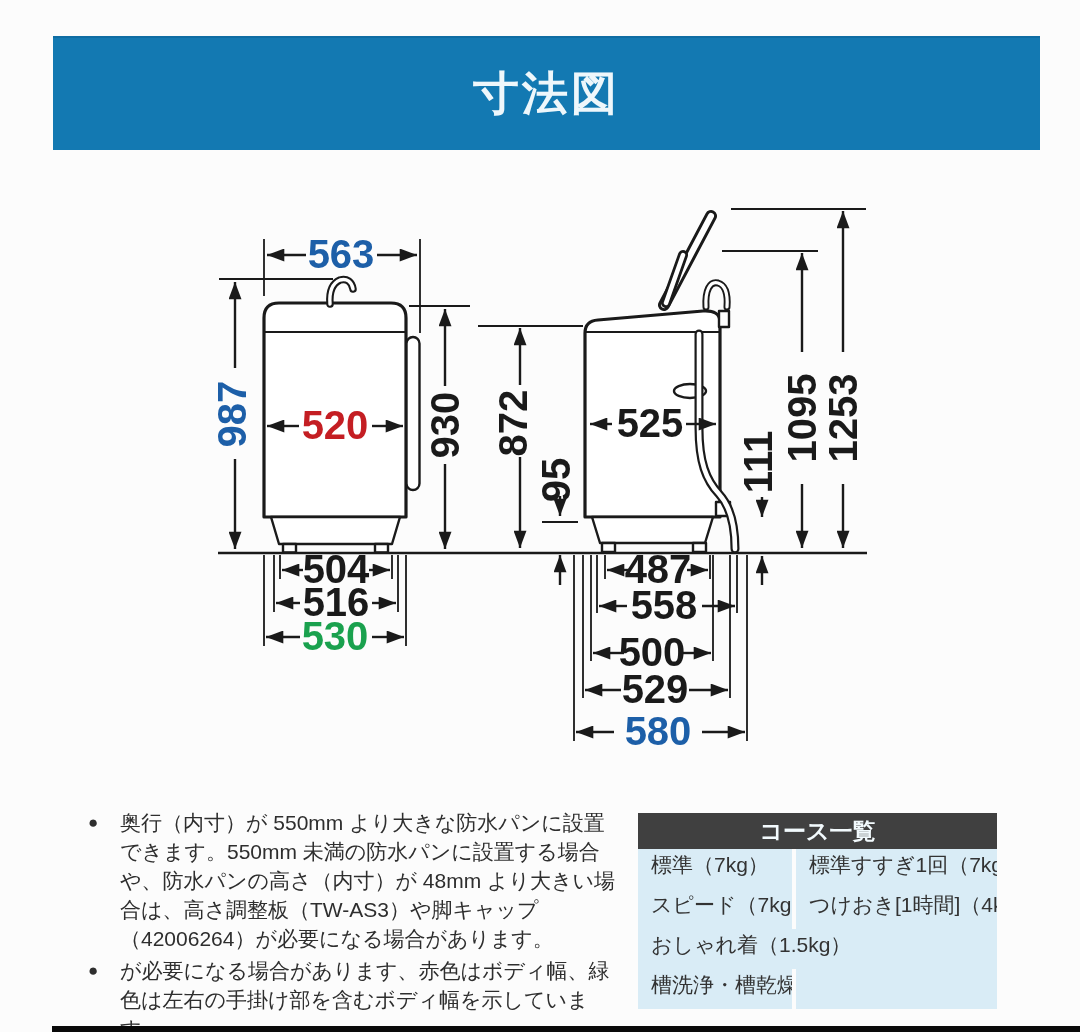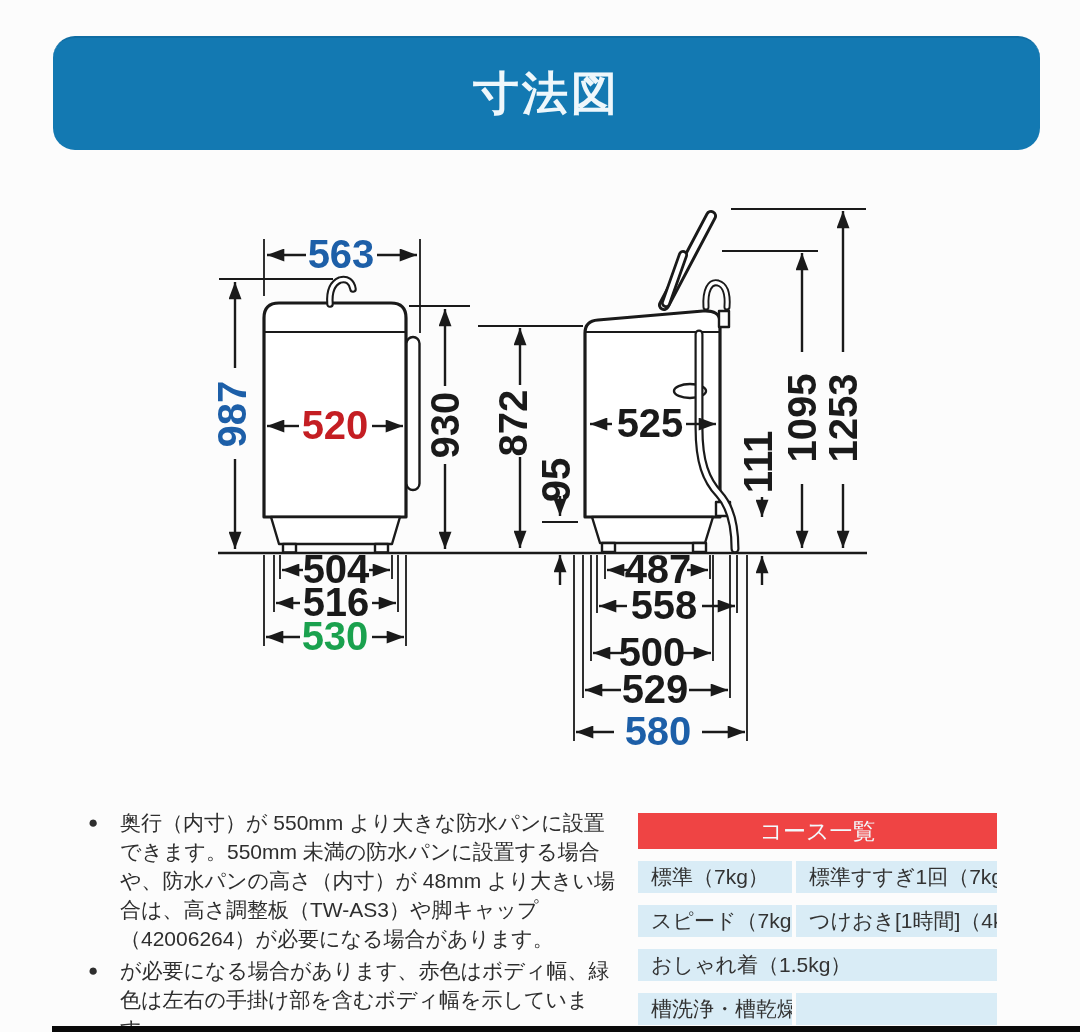--- a/index.html
+++ b/index.html
@@ -1,20 +1,20 @@
 <!DOCTYPE html>
 <html><head>
 <meta charset="utf-8">
 <style>
   html,body{margin:0;padding:0;}
   #page{position:relative;width:1080px;height:1032px;background:#fcfcfc;overflow:hidden;
         font-family:"Liberation Sans","DejaVu Sans",sans-serif;}
   
   #banner{position:absolute;left:53px;top:36px;width:987px;height:112px;background:#1379b2;
-          border-top:2px solid #0f6da3;display:flex;align-items:center;justify-content:center;border-radius:22px;}
+          border-top:2px solid #0f6da3;display:flex;align-items:center;justify-content:center;}
   #banner .title{color:#eef7fb;font-size:46px;font-weight:bold;letter-spacing:3px;}
   
   #diagram{position:absolute;left:0;top:0;width:1080px;height:1032px;}
   .outline{fill:#ffffff;stroke:#1a1a1a;stroke-width:3.2;stroke-linejoin:round;}
   .outline2{fill:#ffffff;stroke:#1a1a1a;stroke-width:2.4;stroke-linejoin:round;}
   .thin{stroke:#1a1a1a;stroke-width:1.8;fill:none;}
   .dim{stroke:#1a1a1a;stroke-width:2.4;fill:none;}
   .tube-b{stroke:#1a1a1a;fill:none;stroke-linecap:round;}
   .tube-w{stroke:#ffffff;fill:none;stroke-linecap:round;}
   .num{font-family:"Liberation Sans","DejaVu Sans",sans-serif;font-size:40px;font-weight:bold;
@@ -22,23 +22,23 @@
   .num.blue{fill:#1d5fa8;}
   .num.red{fill:#c41e23;}
   .num.green{fill:#1aa14e;}
   
   #notes{position:absolute;left:88px;top:808px;width:534px;color:#2e2e2e;}
   .note{display:flex;font-size:21px;line-height:29px;margin-bottom:3px;}
   .note .bullet{width:24px;flex:0 0 24px;font-size:17px;line-height:29px;}
   .note .txt{flex:1;margin-left:8px;}
   
   #course-table{position:absolute;left:638px;top:813px;width:359px;}
-  #course-table .thead{height:36px;line-height:36px;background:#ef4444;color:#f2fafd;
-      text-align:center;font-size:23px;font-weight:normal;}
-  #course-table .row{display:flex;margin-top:12px;height:32px;}
+  #course-table .thead{height:36px;line-height:36px;background:#404040;color:#f2fafd;
+      text-align:center;font-size:23px;font-weight:bold;}
+  #course-table .row{display:flex;margin-top:0;height:40px;}
   #course-table .cell{background:#d9ecf6;color:#333;font-size:21px;line-height:32px;
       padding-left:13px;white-space:nowrap;overflow:hidden;}
   #course-table .c1{width:141px;flex:0 0 141px;margin-right:4px;}
   #course-table .c2{flex:1;}
   
   #footer-bar{position:absolute;left:52px;right:0;top:1026px;height:6px;background:#0a0a0a;}
 </style>
 </head>
 <body>
 

